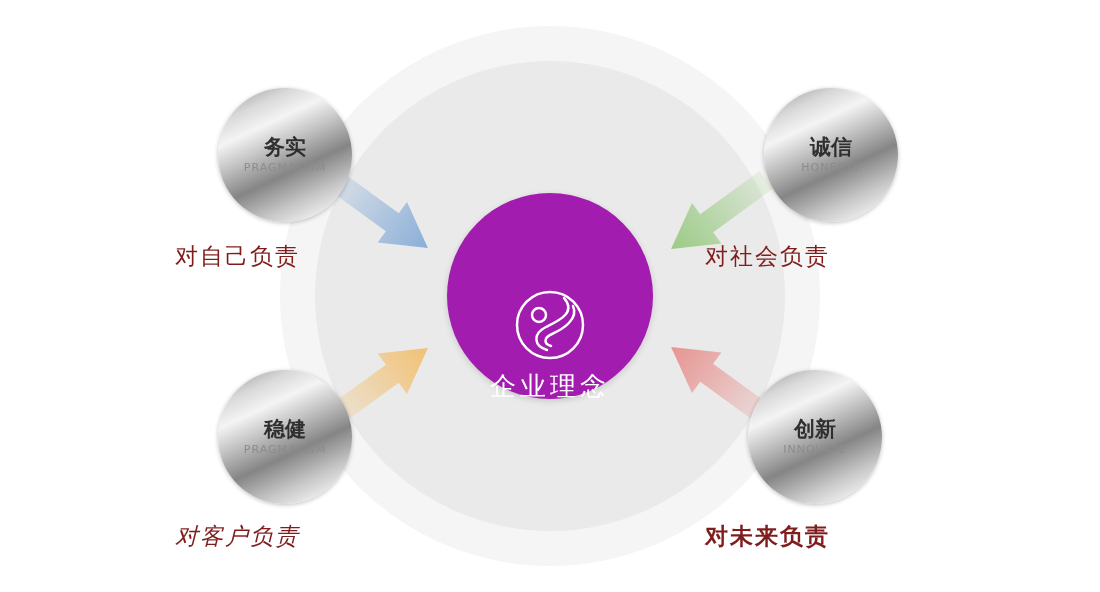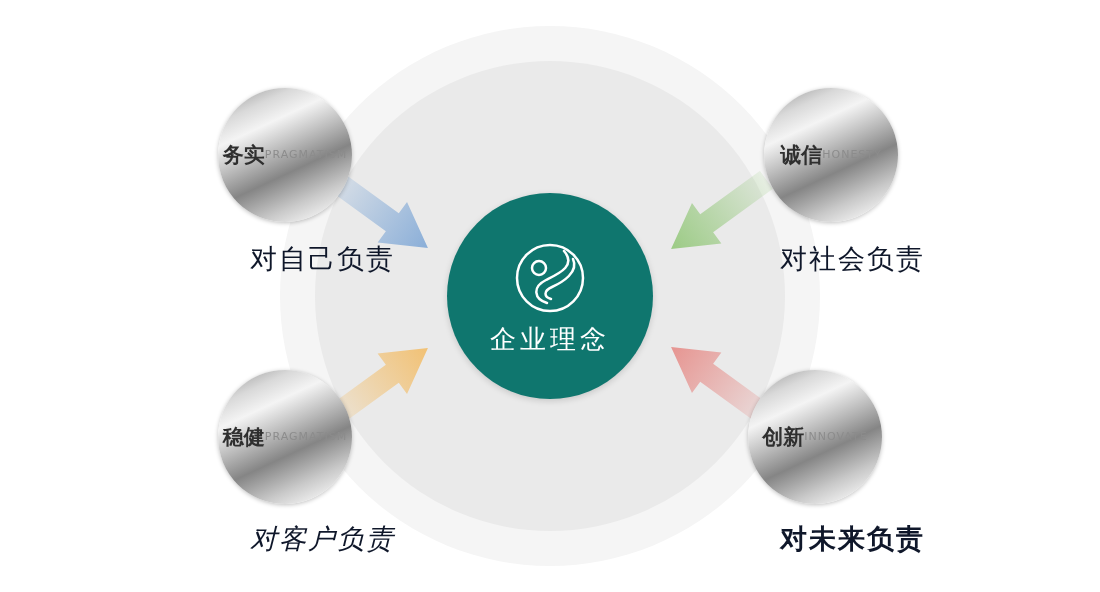--- a/index.html
+++ b/index.html
@@ -16,36 +16,36 @@
     position:absolute;left:447px;top:193px;width:206px;height:206px;border-radius:50%;
     display:flex;flex-direction:column;align-items:center;justify-content:center;gap:10px;
     box-shadow:0 2px 6px rgba(0,0,0,0.15);
   }
   .center-title{
     color:#ffffff;font-size:26px;letter-spacing:4px;font-weight:400;line-height:1;
   }
 
   .node{
     position:absolute;width:134px;height:134px;border-radius:50%;
-    display:flex;flex-direction:row;align-items:center;justify-content:center;
+    display:flex;flex-direction:column;align-items:center;justify-content:center;
     background:linear-gradient(155deg,
       #8f8f8f 0%, #d9d9d9 18%, #f4f4f4 30%, #bdbdbd 45%,
       #858585 60%, #c9c9c9 78%, #efefef 90%, #9a9a9a 100%);
     box-shadow:0 1px 4px rgba(0,0,0,0.25);
   }
   .node-tl{left:218px;top:88px;}
   .node-tr{left:764px;top:88px;justify-content:center;}
   .node-bl{left:218px;top:370px;}
   .node-br{left:748px;top:370px;}
   .node-cn{font-size:21px;font-weight:700;color:#2f2f2f;line-height:1.25;}
   .node-en{font-size:11px;color:#8c8c8c;letter-spacing:1px;line-height:1.4;}
 
   .caption{
-    position:absolute;width:220px;text-align:right;
-    font-size:27px;color:#0f172a;letter-spacing:2px;line-height:1;
+    position:absolute;width:220px;text-align:left;
+    font-size:23px;color:#7f1d1d;letter-spacing:2px;line-height:1;
   }
   .cap-tl{left:175px;top:245px;}
   .cap-tr{left:705px;top:245px;}
   .cap-bl{left:175px;top:525px;font-style:italic;}
   .cap-br{left:705px;top:525px;font-weight:bold;}
 
   .arrow{position:absolute;transform-origin:50% 50%;}
   .arr-tl{left:321px;top:186px;transform:rotate(36deg);}
   .arr-tr{left:658px;top:187px;transform:rotate(144deg);}
   .arr-bl{left:321px;top:354px;transform:rotate(-36deg);}
@@ -92,21 +92,21 @@
   <svg class="arrow arr-br" width="120" height="56" viewBox="0 0 120 56">
     <defs>
       <linearGradient id="gradPink" x1="0" y1="0" x2="1" y2="0">
         <stop offset="0" stop-opacity="0.15" style="stop-color: rgb(230, 144, 140);"></stop>
         <stop offset="1" stop-opacity="0.95" style="stop-color: rgb(230, 144, 140);"></stop>
       </linearGradient>
     </defs>
     <polygon points="0,17 74,17 74,3 118,28 74,53 74,39 0,39" fill="url(#gradPink)"></polygon>
   </svg>
 
-  <div class="center-circle" style="background: #0f766e;">
+  <div class="center-circle" style="background: #a21caf; justify-content: flex-end;">
     <svg width="76" height="76" viewBox="-38 -38 76 76">
       <circle r="33" fill="none" stroke="#ffffff" stroke-width="2.5"></circle>
       <circle cx="-11" cy="-10" r="7" fill="none" stroke="#ffffff" stroke-width="2.5"></circle>
       <path d="M 14,-27 C 27,-12 8,-4 -4,2 C -18,9 -16,21 -3,25" fill="none" stroke="#ffffff" stroke-width="2.5" stroke-linecap="round"></path>
       <path d="M 23,-19 C 29,-6 13,4 2,9 C -7,13 -6,19 1,21" fill="none" stroke="#ffffff" stroke-width="2.5" stroke-linecap="round"></path>
     </svg>
     <div class="center-title">企业理念</div>
   </div>
 
   <div class="node node-tl">

